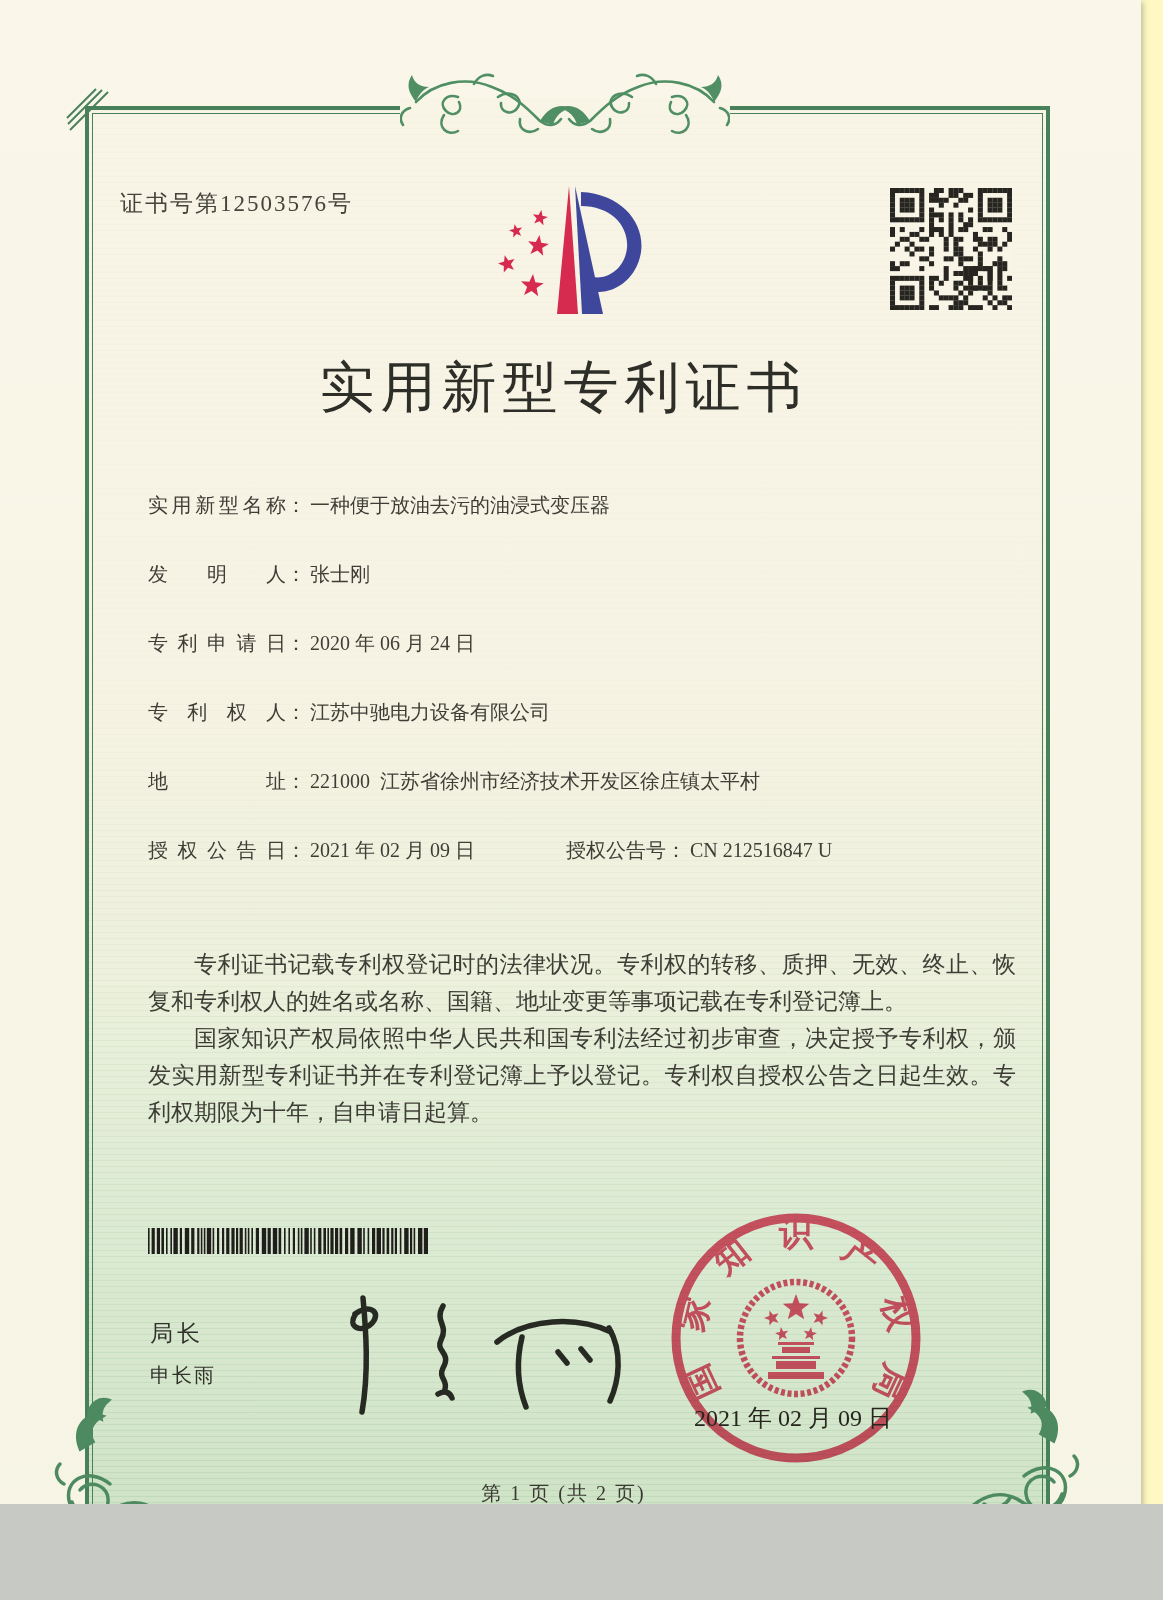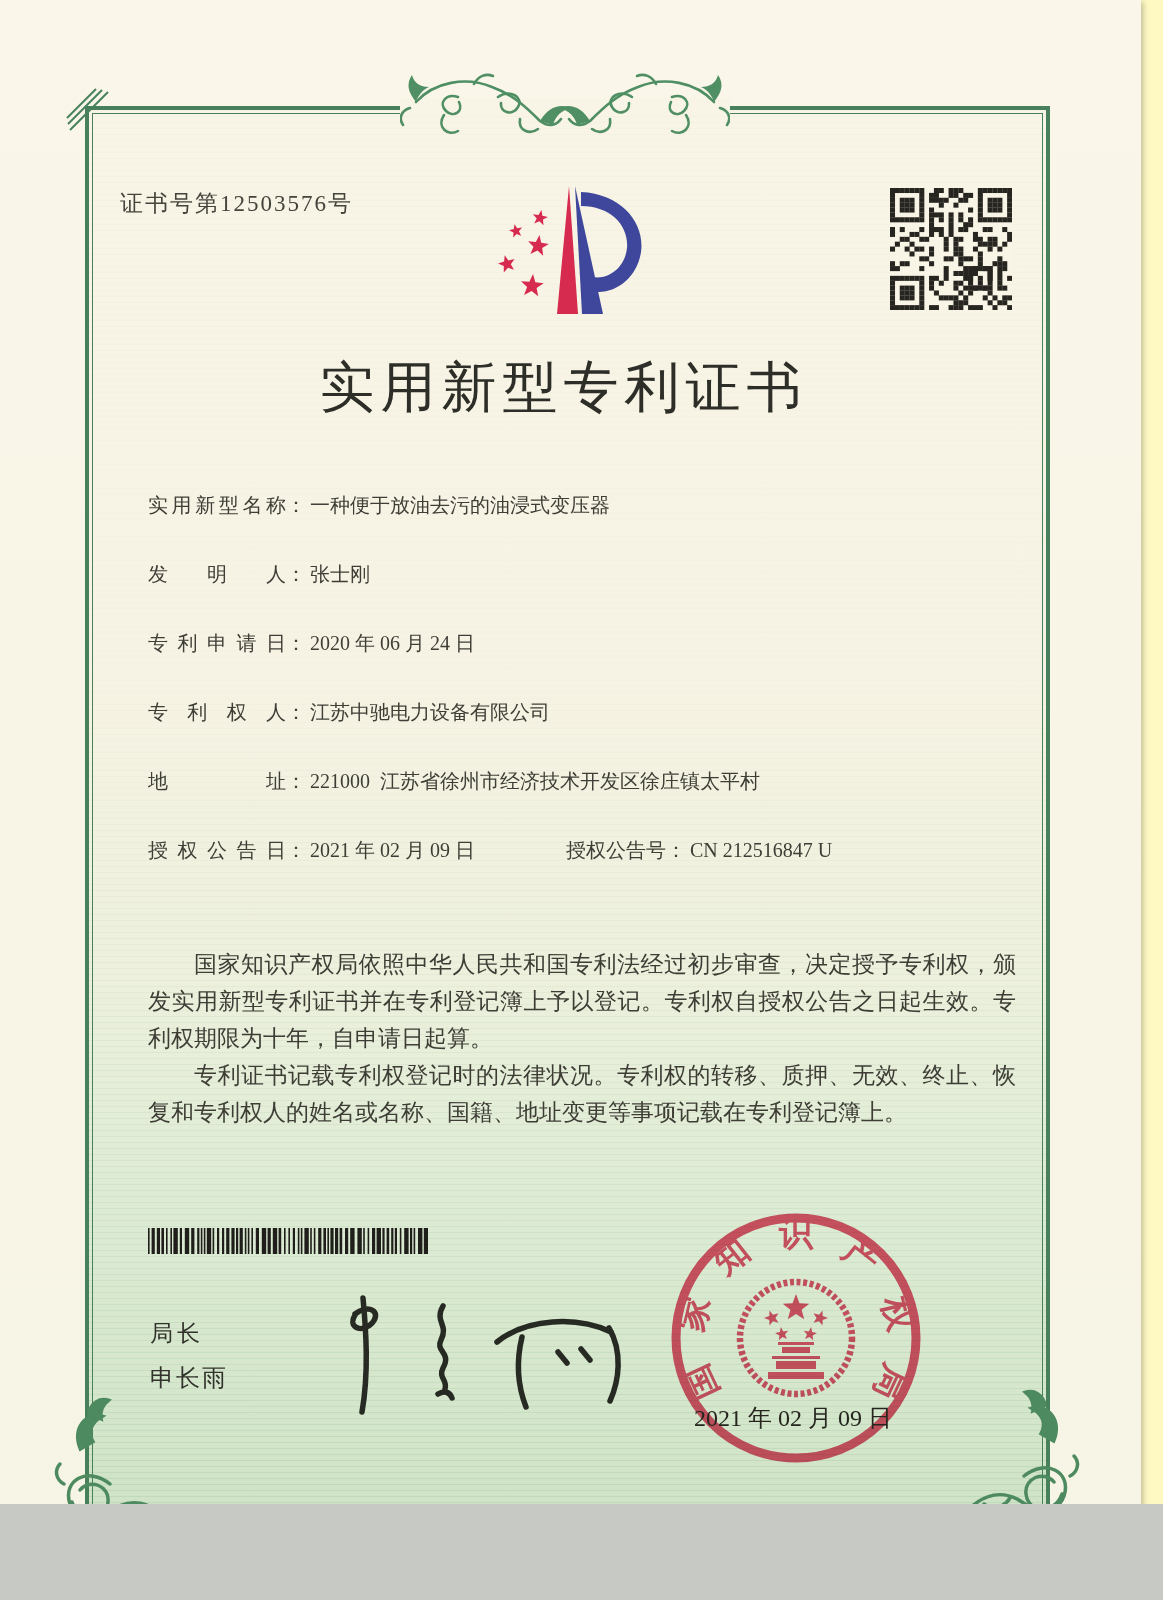--- a/index.html
+++ b/index.html
@@ -25,21 +25,21 @@
   .frow{position:relative;height:69px;}
   .flabel{display:inline-block;width:138px;text-align:justify;text-align-last:justify;vertical-align:top;}
   .fcolon{display:inline-block;width:24px;}
   .fvalue{white-space:pre-wrap;}
   .grant-no{position:absolute;left:418px;top:0;}
   .paras{left:148px;top:946px;width:868px;font-size:23px;line-height:37px;color:#3d3d35;
          text-align:justify;}
   .paras p{margin:0;text-indent:2em;}
   .barcode{left:148px;top:1228px;width:280px;height:26px;}
   .director-title{left:150px;top:1318px;font-size:23px;color:#32322c;letter-spacing:4px;}
-  .director-name{left:150px;top:1362px;font-size:24px;color:#32322c;letter-spacing:2px;}
+  .director-name{left:150px;top:1362px;font-size:20px;color:#32322c;letter-spacing:2px;}
   .signature{left:325px;top:1288px;width:335px;height:132px;z-index:4;}
   .seal{left:666px;top:1208px;width:260px;height:260px;z-index:4;mix-blend-mode:multiply;opacity:.93;}
   .seal-date{left:690px;top:1402px;width:206px;text-align:center;font-size:24px;color:#26261f;z-index:6;}
   .page-info{left:85px;top:1480px;width:957px;text-align:center;font-size:20px;color:#3a3a32;letter-spacing:2px;z-index:2;}
   .back-note{left:85px;top:1543px;width:957px;font-size:22px;color:#3a3a32;letter-spacing:3px;z-index:2;}
   .logo{left:483px;top:176px;width:168px;height:148px;}
   .qr{left:890px;top:188px;width:122px;height:122px;}
   .dragons{left:400px;top:62px;width:330px;height:82px;z-index:3;}
   .corner-tl{left:66px;top:88px;width:44px;height:44px;z-index:2;}
   .flourish-bl{left:50px;top:1388px;width:122px;height:152px;z-index:3;}
@@ -408,22 +408,22 @@
     <div class="frow">
       <span class="flabel">地 址</span><span class="fcolon">：</span><span class="fvalue">221000  江苏省徐州市经济技术开发区徐庄镇太平村</span>
     </div>
     <div class="frow">
       <span class="flabel">授权公告日</span><span class="fcolon">：</span><span class="fvalue">2021 年 02 月 09 日</span>
       <span class="grant-no"><span>授权公告号</span><span class="fcolon">：</span><span>CN 212516847 U</span></span>
     </div>
   </div>
 
   <div class="abs paras">
+    <p>专利证书记载专利权登记时的法律状况。专利权的转移、质押、无效、终止、恢复和专利权人的姓名或名称、国籍、地址变更等事项记载在专利登记簿上。</p>
     <p>国家知识产权局依照中华人民共和国专利法经过初步审查，决定授予专利权，颁发实用新型专利证书并在专利登记簿上予以登记。专利权自授权公告之日起生效。专利权期限为十年，自申请日起算。</p>
-    <p>专利证书记载专利权登记时的法律状况。专利权的转移、质押、无效、终止、恢复和专利权人的姓名或名称、国籍、地址变更等事项记载在专利登记簿上。</p>
   </div>
 
   <svg class="abs barcode" viewBox="0 0 280 26" preserveAspectRatio="none">
     <g id="barcode-bars" fill="#1f1e1a">
         <rect x="0.0" y="0" width="1.6" height="26"></rect>
         <rect x="3.6" y="0" width="3.2" height="26"></rect>
         <rect x="8.8" y="0" width="3.2" height="26"></rect>
         <rect x="13.4" y="0" width="2.6" height="26"></rect>
         <rect x="18.0" y="0" width="1.6" height="26"></rect>
         <rect x="22.4" y="0" width="1.6" height="26"></rect>
@@ -542,14 +542,15 @@
       <path d="M38,26 c2,-12 12,-18 22,-14 c-8,6 -10,12 -8,20 z" fill="#4e8a5f" stroke-width="2"></path>
       <path d="M96,142 c-10,10 -26,8 -30,-2"></path>
       <path d="M74,118 c6,10 18,12 26,6"></path>
       <path d="M14,96 c-8,-4 -10,-14 -4,-20"></path>
     </g>
   </svg>
   <svg class="abs flourish-br" viewBox="0 0 122 152">
     <use href="#flourish" transform="translate(122,0) scale(-1,1)"></use>
   </svg>
 
+  <div class="abs page-info">第 1 页 (共 2 页)</div>
   <div class="abs back-note">其他事项参见背面</div>
 </div>
 
 </body></html>

